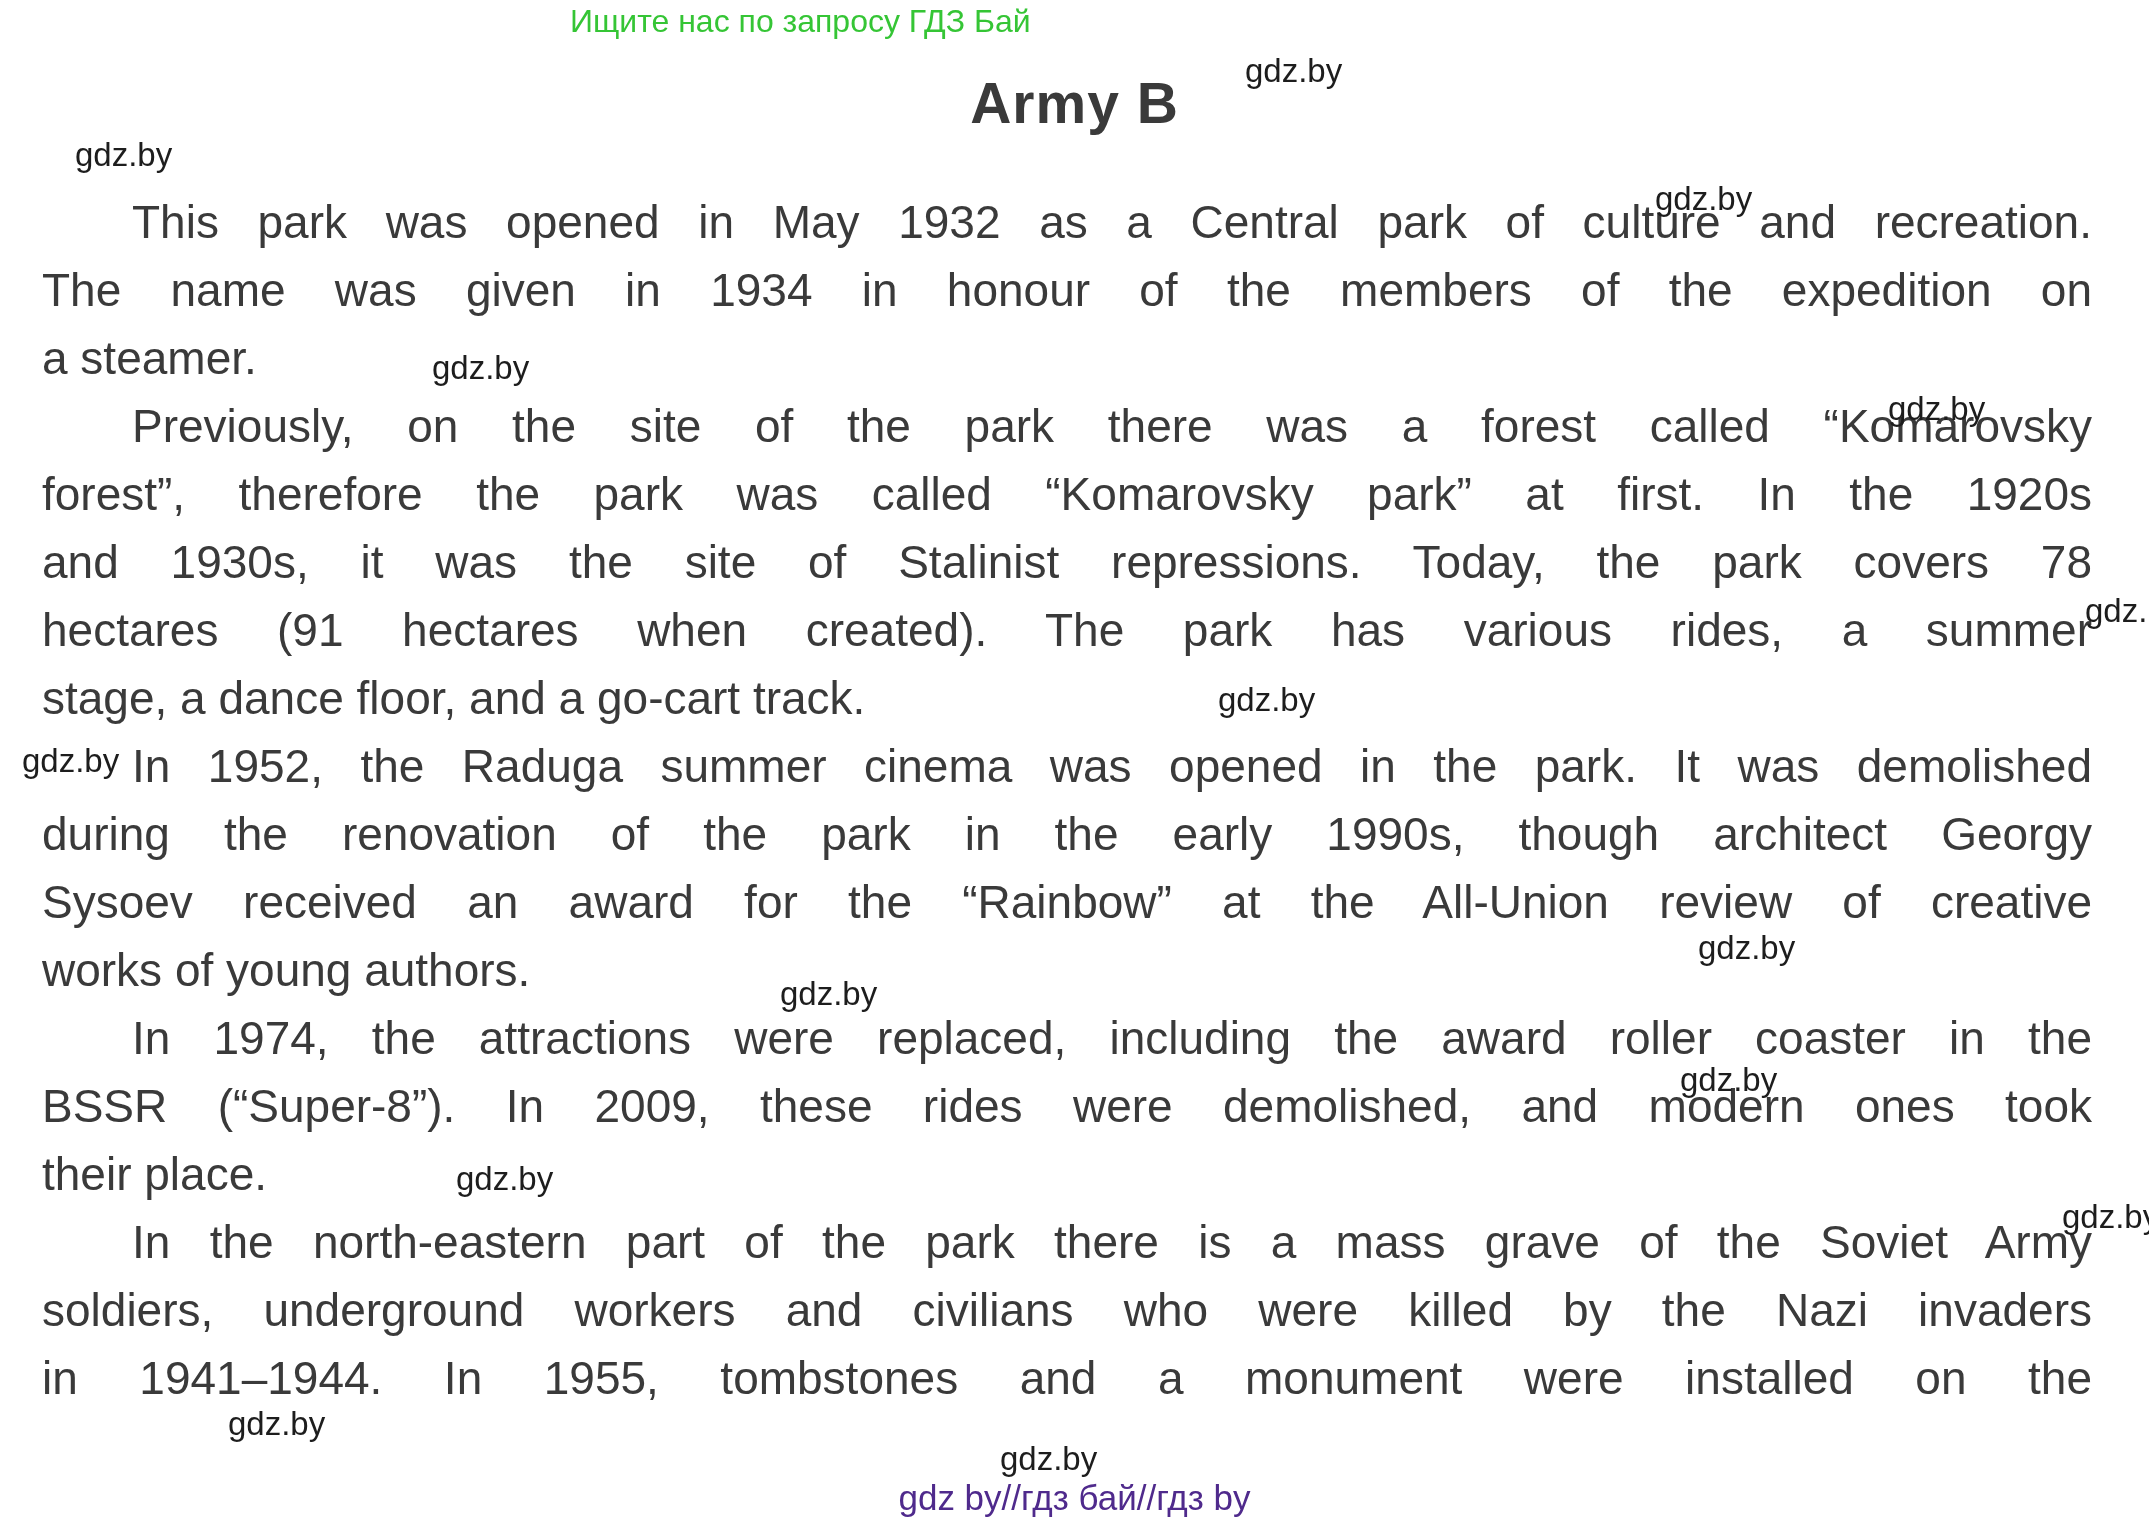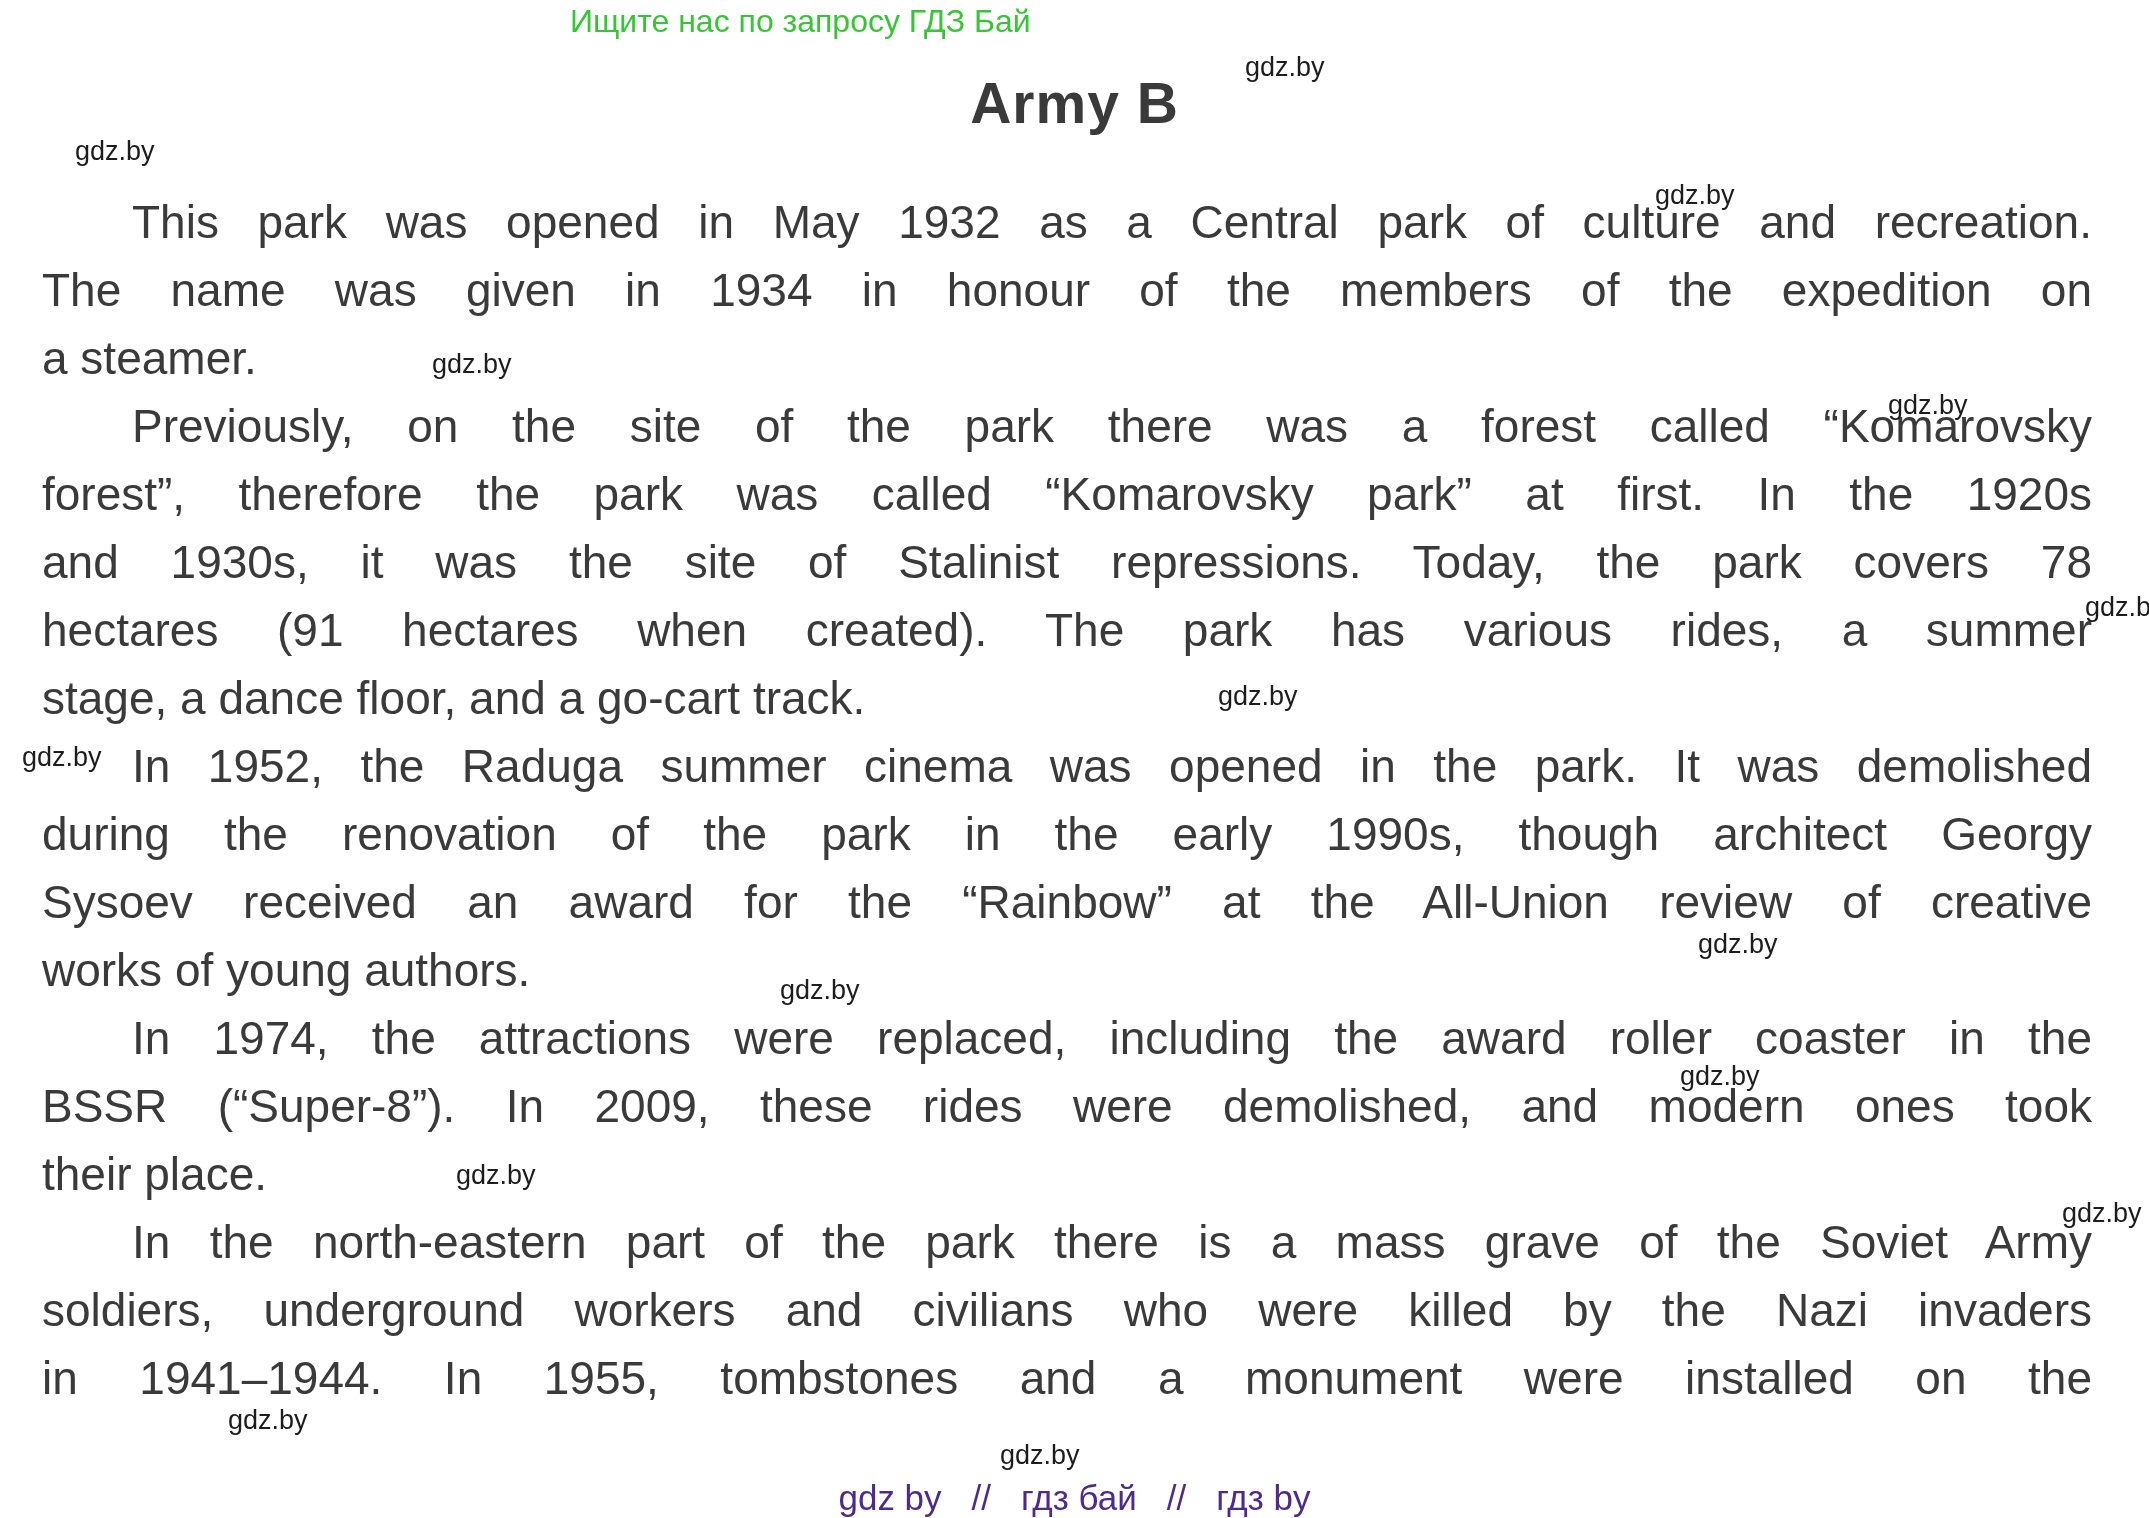--- a/index.html
+++ b/index.html
@@ -43,33 +43,32 @@
   .paragraph { margin: 0; }
   .line {
     text-align: justify;
     text-align-last: justify;
     white-space: normal;
   }
   .line.indent { text-indent: 90px; }
   .line.last { text-align-last: left; }
   .wm {
     position: absolute;
-    font-size: 27px;
+    font-size: 33px;
     font-weight: 400;
     color: var(--watermark, #1d1d1d);
     white-space: nowrap;
   }
   .footer {
     position: absolute;
     top: 1478px;
     left: 0;
     width: 100%;
     display: flex;
     justify-content: center;
-    gap: 30px;
     font-size: 35px;
     color: var(--footer-purple, #4f2a8c);
   }
   .footer span { white-space: nowrap; }
 </style>
 </head>
 <body>
 
 <div id="page">
 

